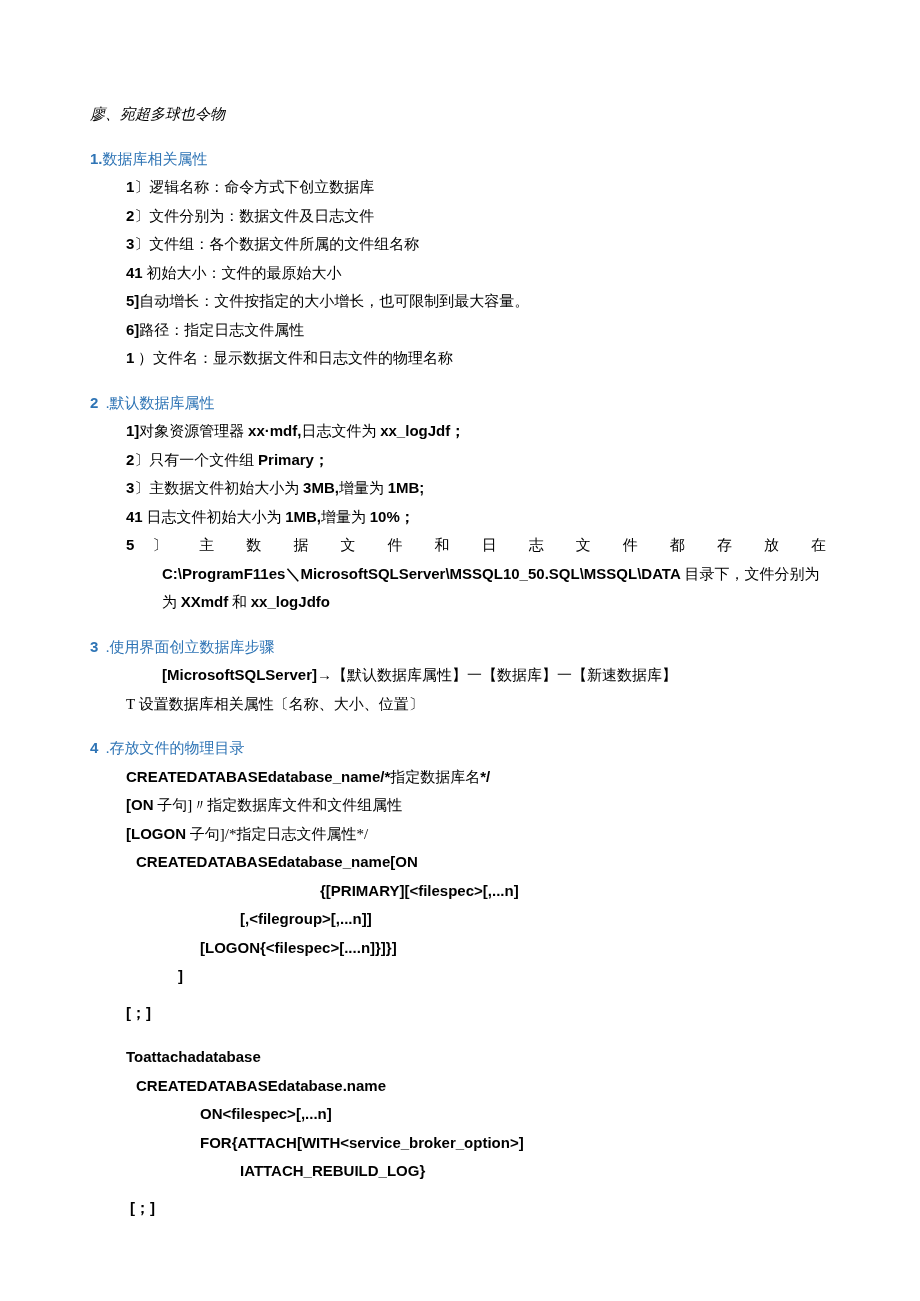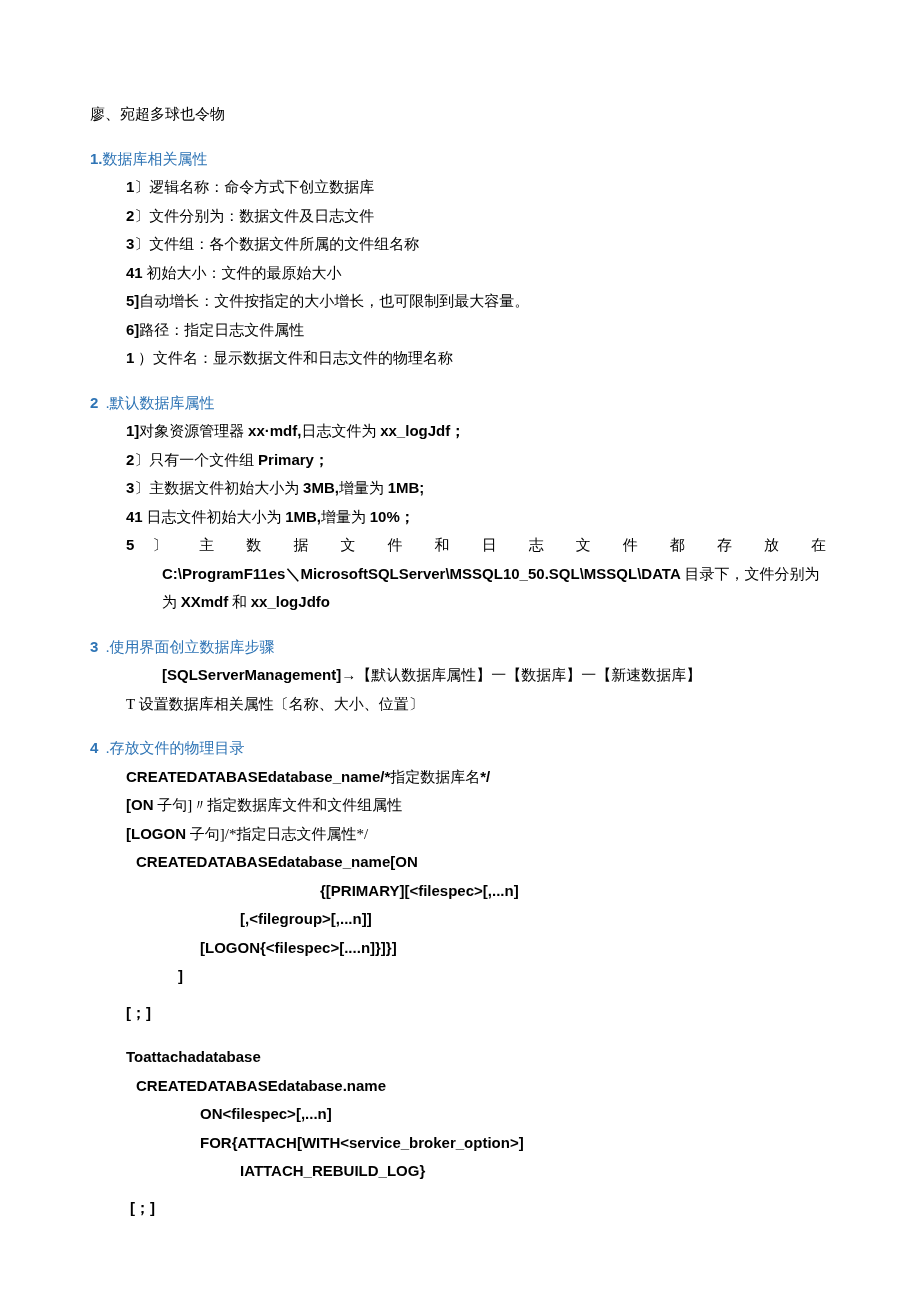--- a/index.html
+++ b/index.html
@@ -1,16 +1,16 @@
 <!DOCTYPE html>
 <html><head>
 <meta charset="utf-8">
 <style>
 body{font-family:"SimSun","宋体",serif;font-size:15px;line-height:1.9;margin:0;padding:100px 90px;width:740px;color:#000}
-.ital{}
+.ital{font-style:italic}
 .blue{color:#2e74b5}
 .bold{font-weight:700;font-family:Arial,sans-serif}
 .h{margin-top:16px}
 .l1{padding-left:36px}
 .l2{padding-left:72px}
 .just{text-align:justify;text-align-last:justify;padding-right:4px}
 .pre{padding-left:46px}
 </style>
 </head>
 <body>
@@ -29,21 +29,21 @@
 <div class="h"><span class="blue bold">2</span>&nbsp;&nbsp;<span class="blue">.默认数据库属性</span></div>
 <div class="l1"><span class="bold">1]</span><span>对象资源管理器</span> <span class="bold">xx·mdf,</span><span>日志文件为</span> <span class="bold">xx_logJdf；</span></div>
 <div class="l1"><span class="bold">2</span><span>〕</span><span>只有一个文件组</span> <span class="bold">Primary；</span></div>
 <div class="l1"><span class="bold">3</span><span>〕</span><span>主数据文件初始大小为</span> <span class="bold">3MB,</span><span>增量为</span> <span class="bold">1MB;</span></div>
 <div class="l1"><span class="bold">41</span> <span>日志文件初始大小为</span> <span class="bold">1MB,</span><span>增量为</span> <span class="bold">10%；</span></div>
 <div class="l1 just"><span class="bold">5</span> <span>〕 主 数 据 文 件 和 日 志 文 件 都 存 放 在</span></div>
 <div class="l2"><span class="bold">C:\ProgramF11es＼MicrosoftSQLServer\MSSQL10_50.SQL\MSSQL\DATA</span> <span>目录下，文件分别为</span></div>
 <div class="l2"><span>为 </span><span class="bold">XXmdf</span> <span>和</span> <span class="bold">xx_logJdfo</span></div>
 
 <div class="h"><span class="blue bold">3</span>&nbsp;&nbsp;<span class="blue">.使用界面创立数据库步骤</span></div>
-<div class="l2"><span class="bold">[SQLServerManagement]</span><span>→【默认数据库属性】一【数据库】一【新速数据库】</span></div>
+<div class="l2"><span class="bold">[MicrosoftSQLServer]</span><span>→【默认数据库属性】一【数据库】一【新速数据库】</span></div>
 <div class="l1">T 设置数据库相关属性〔名称、大小、位置〕</div>
 
 <div class="h"><span class="blue bold">4</span>&nbsp;&nbsp;<span class="blue">.存放文件的物理目录</span></div>
 <div class="l1"><span class="bold">CREATEDATABASEdatabase_name/*</span><span>指定数据库名</span><span class="bold">*/</span></div>
 <div class="l1"><span class="bold">[ON</span> <span>子句</span><span>]〃指定数据库文件和文件组属性</span></div>
 <div class="l1"><span class="bold">[LOGON</span> <span>子句</span><span>]/*指定日志文件属性*/</span></div>
 
 <div class="pre bold">CREATEDATABASEdatabase_name[ON</div>
 <div class="bold" style="padding-left:230px">{[PRIMARY][&lt;filespec&gt;[,...n]</div>
 <div class="bold" style="padding-left:150px">[,&lt;filegroup&gt;[,...n]]</div>

